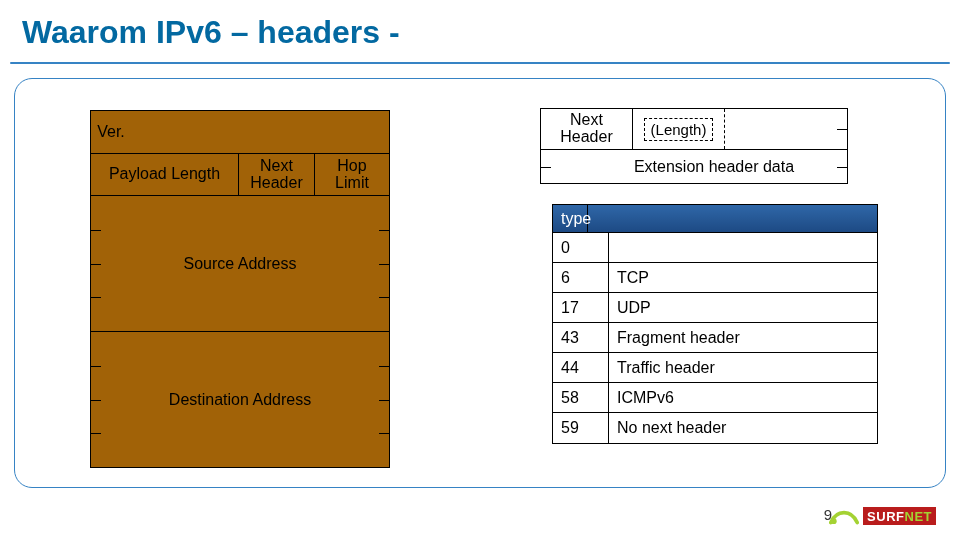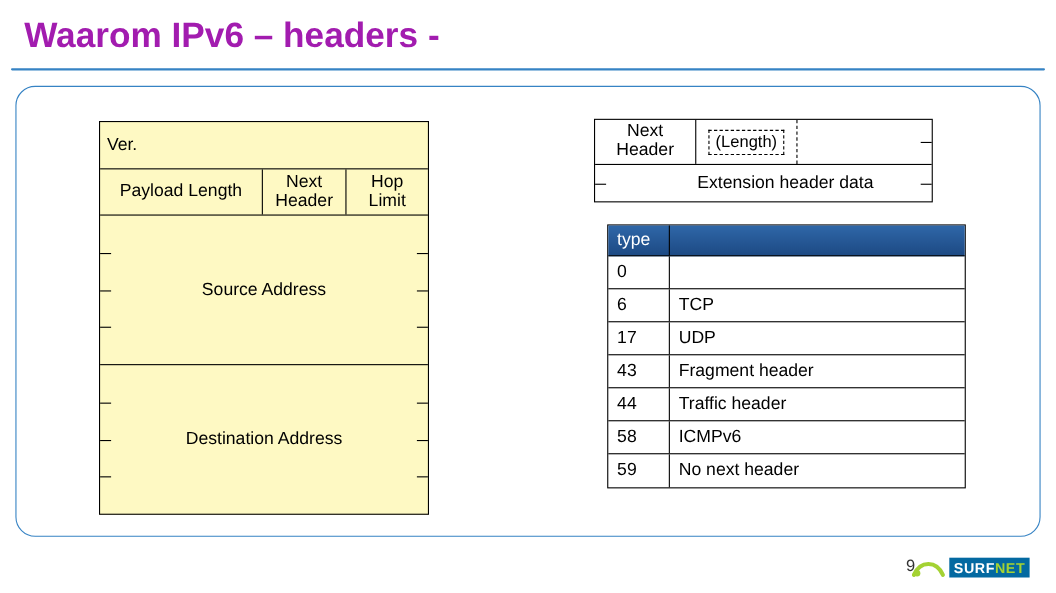--- a/index.html
+++ b/index.html
@@ -1,28 +1,28 @@
 <!DOCTYPE html>
 <html><head>
 <meta charset="utf-8">
 <style>
   * { box-sizing: border-box; margin: 0; padding: 0; }
   html, body { width: 960px; height: 539px; font-family: Arial, Helvetica, sans-serif; background: #fff; color: #000; }
   .slide { position: relative; width: 960px; height: 539px; }
 
   
   .title-wrap { position: absolute; left: 0; top: 0; width: 960px; height: 72px; background: #fff; }
-  .title-wrap h1 { font-size: 32px; font-weight: bold; color: #a21caf; padding: 14px 0 0 22px; }
+  .title-wrap h1 { font-size: 32px; font-weight: bold; color: #0369a1; padding: 14px 0 0 22px; }
   .title-rule-blue { position: absolute; left: 10px; top: 62px; width: 940px; height: 2px; background: #3683c4; border-radius: 2px; }
 
   
   .content-border { position: absolute; left: 14px; top: 78px; width: 932px; height: 410px; border: 1px solid #3683c4; border-radius: 18px; }
 
   
-  .hdr { position: absolute; left: 90px; top: 110px; width: 300px; border: 1px solid #000; background: #fef9c3; font-size: 16px; }
+  .hdr { position: absolute; left: 90px; top: 110px; width: 300px; border: 1px solid #000; background: #a16207; font-size: 16px; }
   .row { display: flex; height: 42px; }
   .cell { display: flex; align-items: center; justify-content: center; border-right: 1px solid #000; text-align: center; line-height: 1.05; padding: 0 2px; }
   .cell:last-child { border-right: none; }
 
   .c-ver   { width: 40px; }
   .c-tc    { width: 74px; }
   .c-flow  { flex: 1; }
   .c-payl  { width: 148px; }
   .c-nh    { width: 76px; }
   .c-hop   { flex: 1; }
@@ -41,32 +41,32 @@
   .ext-len-inner { border: 1px dashed #000; padding: 2px 6px; font-size: 15px; }
   .ext-rest { flex:1; position: relative; }
   .ext-row2 { height: 34px; border-top: 1px solid #000; position: relative; display:flex; align-items:center; justify-content:center; padding-left: 40px; }
   .ext-tick-l { position:absolute; left:0; top:50%; width:10px; height:1px; background:#000; }
   .ext-tick-r { position:absolute; right:0; top:50%; width:10px; height:1px; background:#000; }
   .ext-tick-rtop { position:absolute; right:0; top:50%; width:10px; height:1px; background:#000; }
 
   
   .tbl { position: absolute; left: 552px; top: 204px; width: 326px; border: 1px solid #000; background:#fff; font-size: 16px; border-collapse: collapse; }
   .tbl-head { display:flex; height: 28px; background: linear-gradient(#2f67a8, #1d4a84); color:#fff; border-bottom:1px solid #000; }
-  .tbl-head .th1 { width: 56px; display:flex; align-items:center; padding-left:8px; border-right:1px solid #000; }
+  .tbl-head .th1 { width: 35px; display:flex; align-items:center; padding-left:8px; border-right:1px solid #000; }
   .tbl-head .th2 { flex:1; display:flex; align-items:center; padding-left:8px; }
   .tbl-row { display:flex; height: 30px; border-bottom:1px solid #000; }
   .tbl-row:last-child { border-bottom:none; }
   .td1 { width:56px; display:flex; align-items:center; padding-left:8px; border-right:1px solid #000; }
   .td2 { flex:1; display:flex; align-items:center; padding-left:8px; }
 
   
   .pagenum { position:absolute; right: 128px; bottom: 16px; font-size: 15px; color:#333; }
   .logo { position:absolute; right: 24px; bottom: 10px; height: 26px; display:flex; align-items:center; gap:4px; }
   .logo-swoosh { width: 30px; height: 22px; }
-  .logo-text { font-family: Arial, sans-serif; font-weight: bold; font-size: 13px; letter-spacing: 0.5px; background:#0369a1; color:#fff; padding: 2px 4px 1px 4px; }
+  .logo-text { font-family: Arial, sans-serif; font-weight: bold; font-size: 13px; letter-spacing: 0.5px; background:#b91c1c; color:#fff; padding: 2px 4px 1px 4px; }
   .logo-text .net { color:#a4d233; }
 </style>
 </head>
 <body>
 
 <div class="slide">
 
   <div class="title-wrap">
     <h1>Waarom IPv6 – headers -</h1>
     <div class="title-rule-blue"></div>

